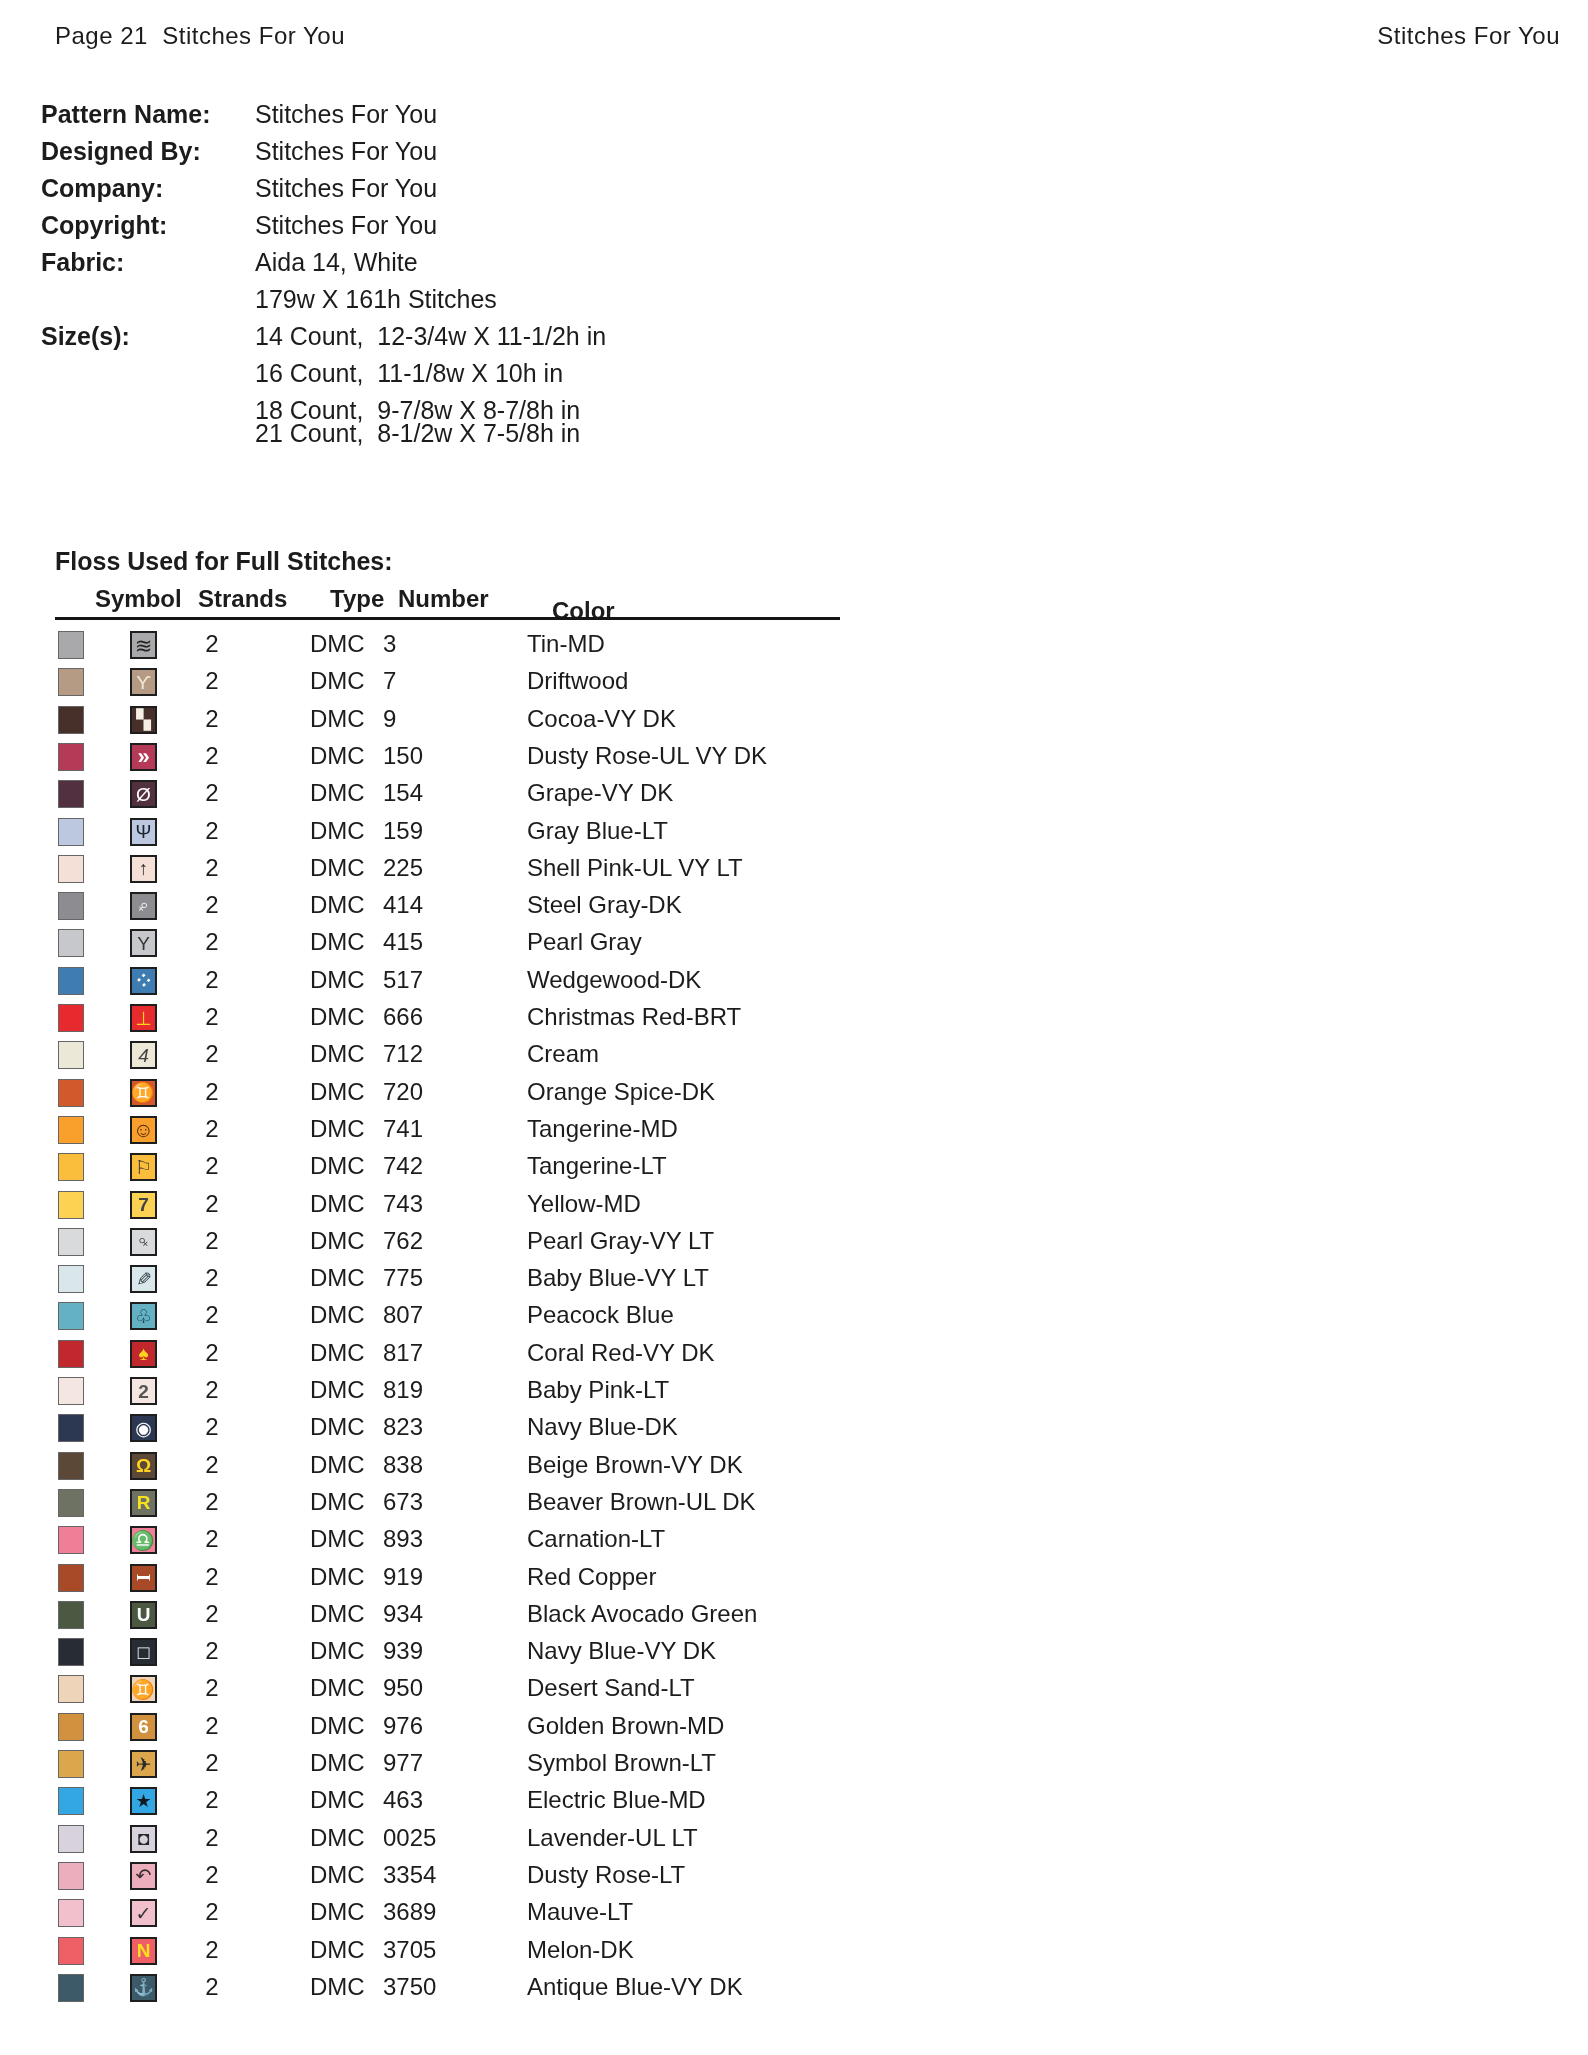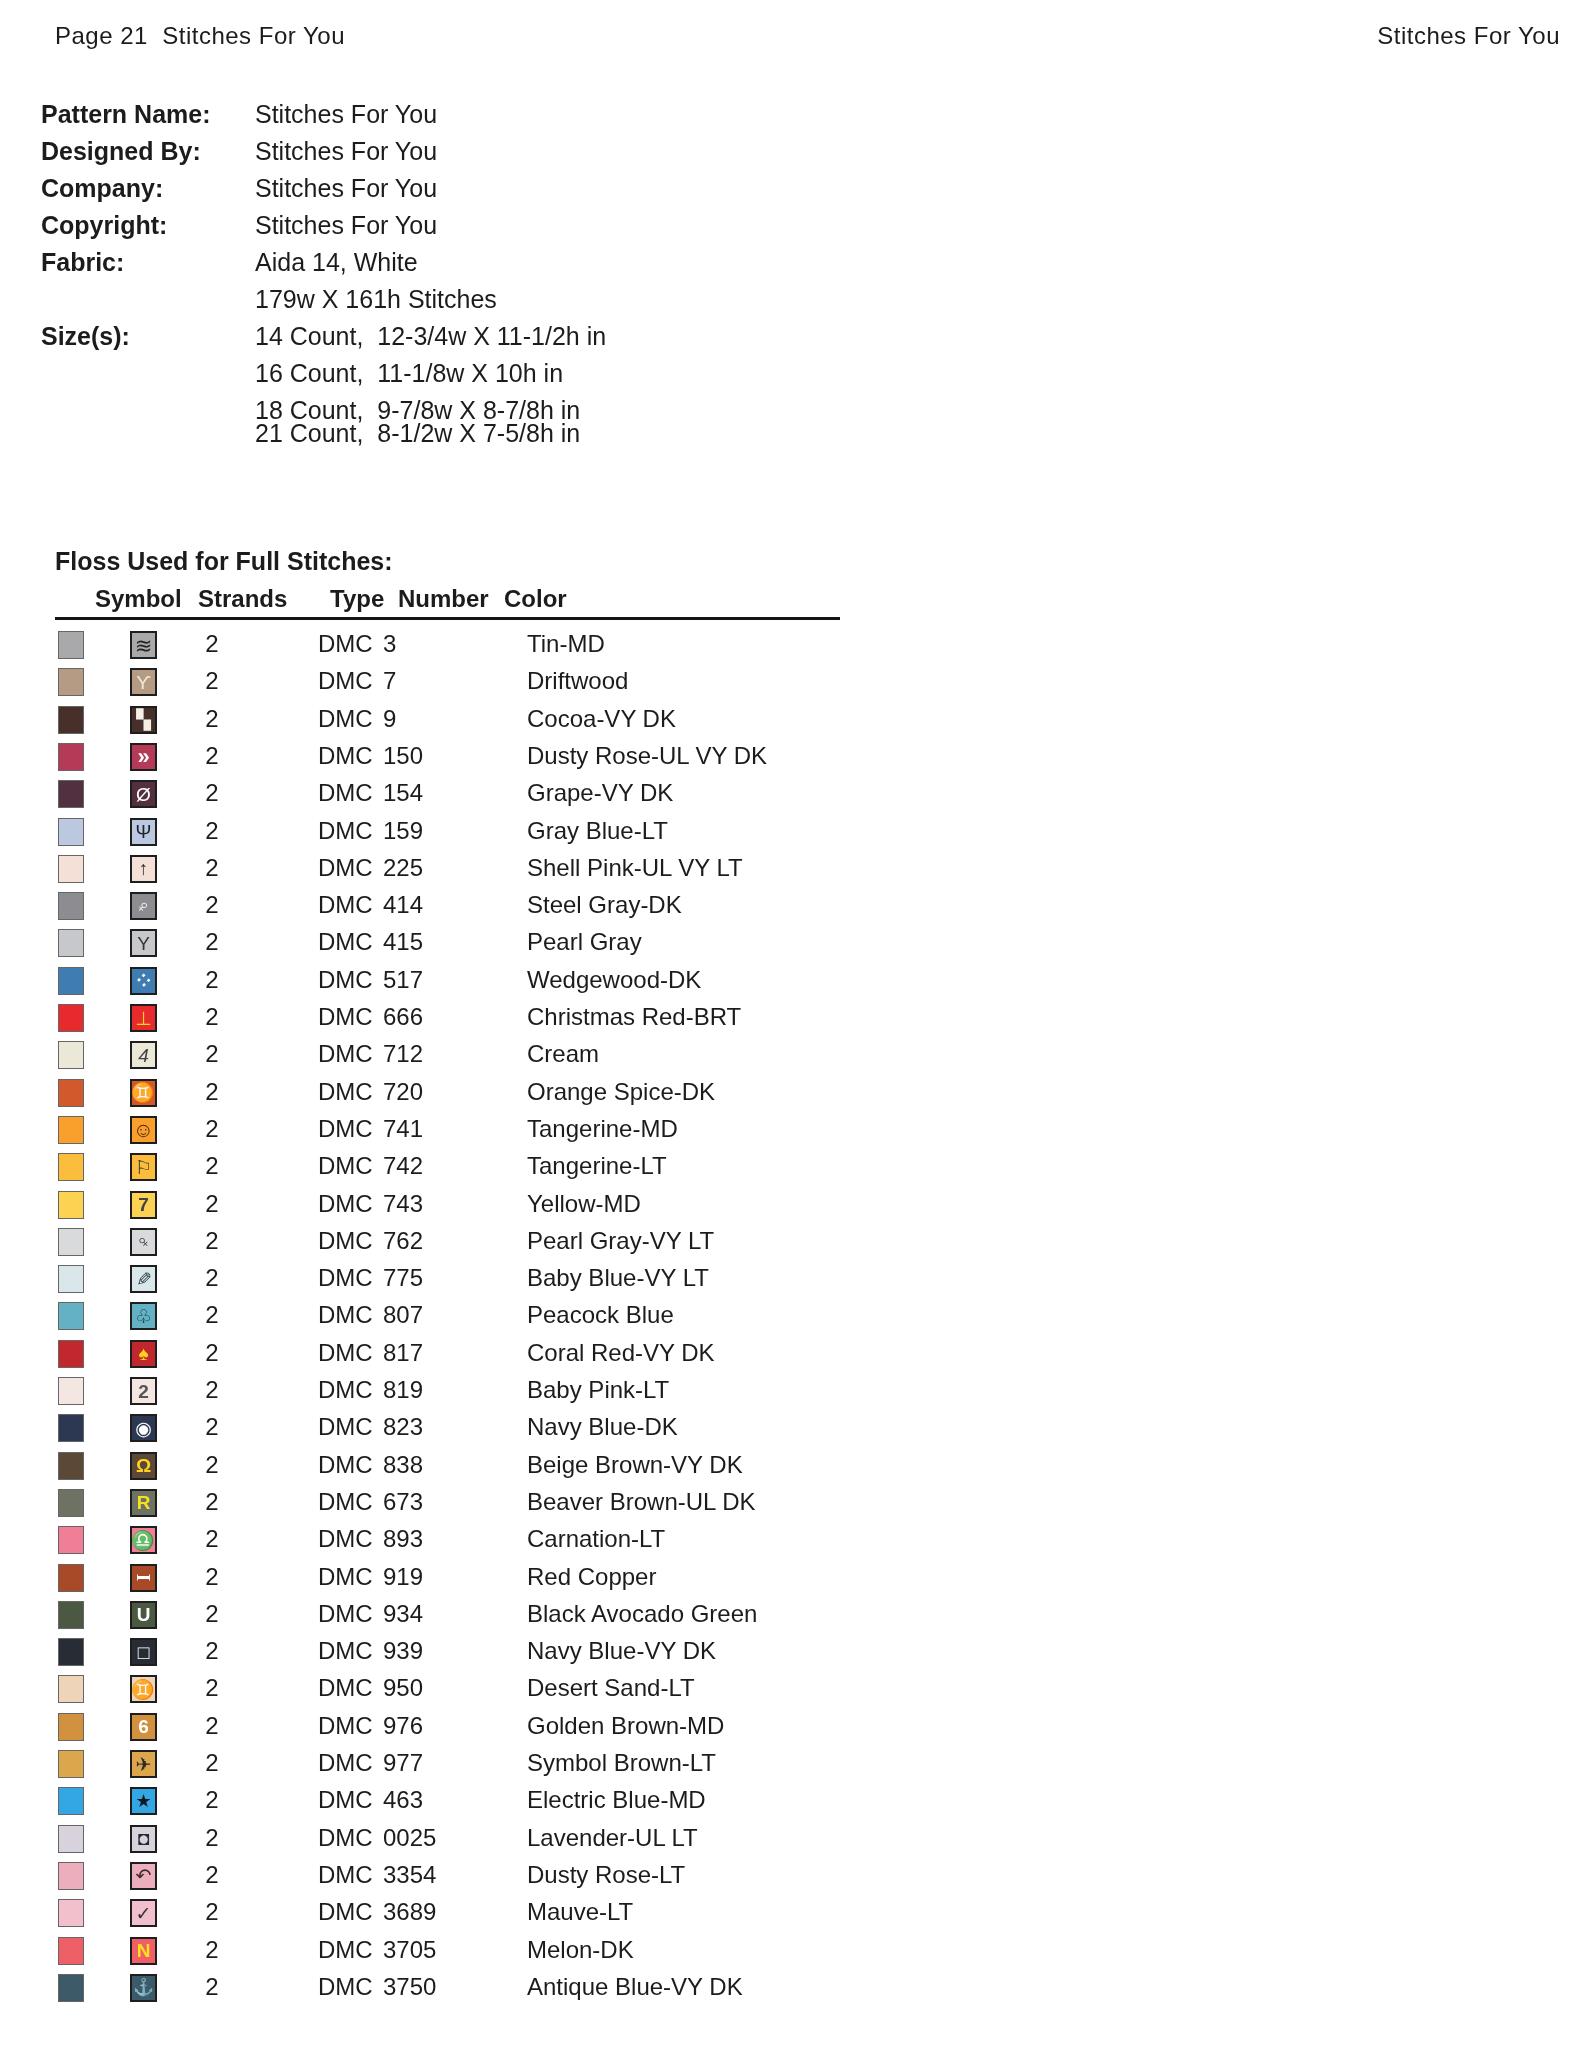--- a/index.html
+++ b/index.html
@@ -15,21 +15,21 @@
   .floss-title{left:55px;top:547px;font-weight:bold;font-size:25px;}
   .col-head{position:absolute;top:585px;font-weight:bold;font-size:24px;white-space:pre;}
   .rule{position:absolute;left:55px;top:617px;width:785px;height:3px;background:#151515;}
   .floss-row{position:absolute;left:0;width:1588px;height:37px;}
   .swatch{position:absolute;left:58px;top:3px;width:26px;height:28px;border:1px solid #666;box-sizing:border-box;}
   .symchip{position:absolute;left:130px;top:3px;width:27px;height:28px;border:2px solid #1e1e1e;box-sizing:border-box;
            display:flex;align-items:center;justify-content:center;}
   .symchip .glyph{font-size:19px;line-height:1;display:inline-block;}
   .cell{position:absolute;top:2px;font-size:24px;white-space:pre;}
   .c-strands{left:192px;width:40px;text-align:center;}
-  .c-type{left:318px;}
+  .c-type{left:310px;}
   .c-number{left:383px;}
   .c-name{left:527px;}
 </style>
 </head>
 <body>
 
 <div class="page">
 
   <div class="abs hdr" style="left:55px;top:22px;">Page 21  Stitches For You</div>
   <div class="abs hdr" style="right:28px;top:22px;">Stitches For You</div>
@@ -86,21 +86,21 @@
   </div>
 </div>
 
   <div class="abs floss-title">Floss Used for Full Stitches:</div>
 
   <div>
     <span class="col-head" style="left:95px;">Symbol</span>
     <span class="col-head" style="left:198px;">Strands</span>
     <span class="col-head" style="left:318px;margin-left:12px;">Type</span>
     <span class="col-head" style="left:398px;">Number</span>
-    <span class="col-head" style="left:504px;">Color</span>
+    <span class="col-head" style="left:552px;margin-top:12px;">Color</span>
     <div class="rule"></div>
   </div>
 
   <div id="floss-table">
   <div class="floss-row" style="top: 628px;">
     <span class="swatch" style="background: rgb(169, 169, 171);"></span>
     <span class="symchip" style="background: rgb(169, 169, 171);">
       <span class="glyph" style="color: rgb(34, 34, 34); font-size: 21px;">≋</span>
     </span>
     <span class="cell c-strands">2</span>

